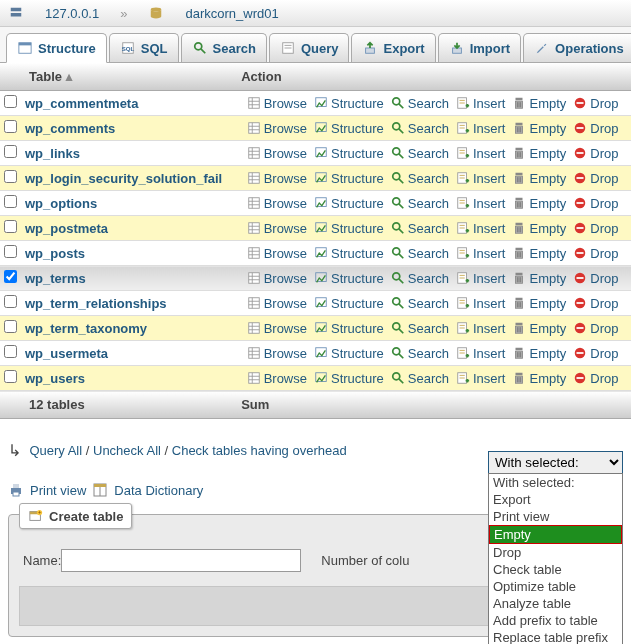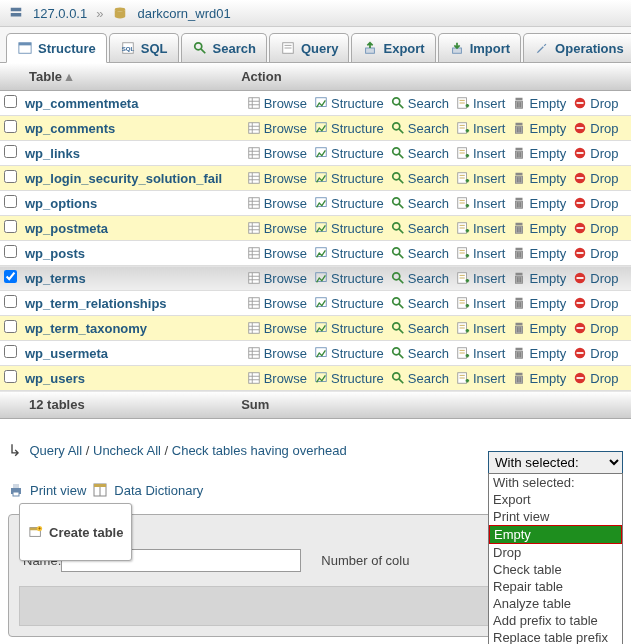--- a/index.html
+++ b/index.html
@@ -1,18 +1,18 @@
 <!DOCTYPE html>
 <html><head>
 <meta charset="utf-8">
 <style>
 * { box-sizing: border-box; margin: 0; padding: 0; }
 body { font-family: sans-serif; font-size: 13px; background: #fff; color: #444; width: 631px; }
 a { color: #235a81; text-decoration: none; cursor: pointer; }
-.breadcrumb { background: linear-gradient(#fff, #e5e5e5); border-bottom: 1px solid #ccc; padding: 5px 8px; display: flex; align-items: center; gap: 9px; }
+.breadcrumb { background: linear-gradient(#fff, #e5e5e5); border-bottom: 1px solid #ccc; padding: 5px 8px; display: flex; align-items: center; gap: 21px; }
 .breadcrumb .sep { color: #999; }
 .icon { display: inline-flex; width: 16px; height: 16px; align-items: center; justify-content: center; flex-shrink: 0; }
 
 .tabs { display: flex; border-bottom: 1px solid #aaa; padding: 6px 6px 0; gap: 0; background: #f6f6f6; }
 .tab { display: flex; align-items: center; gap: 5px; padding: 6px 10px; border: 1px solid #aaa; border-bottom: none; margin-right: 2px; background: linear-gradient(#fff, #dcdcdc); border-radius: 5px 5px 0 0; font-weight: bold; cursor: pointer; }
 .tab.active { background: #fff; border-bottom: 1px solid #fff; margin-bottom: -1px; }
 
 .tbl { width: 100%; border-collapse: collapse; }
 .tbl th { background: linear-gradient(#fff, #ccc); text-align: left; padding: 6px 8px; border-bottom: 1px solid #aaa; font-weight: bold; }
 .tbl td { padding: 3px 4px; border-bottom: 1px solid #ddd; vertical-align: middle; white-space: nowrap; }
@@ -29,21 +29,21 @@
 .arrow-up { font-size: 16px; }
 .select-wrap { position: relative; margin-left: auto; margin-top: 24px; }
 select.ws { width: 135px; padding: 2px; border: 1px solid #235a81; }
 .dropdown { position: absolute; top: 22px; left: 0; width: 135px; background: #fff; border: 1px solid #7a7a7a; z-index: 10; }
 .dropdown div { padding: 1px 4px; font-size: 13px; cursor: pointer; }
 .dropdown div.hl { background: #1e8e1e; color: #fff; border: 1px solid #c00; }
 
 .utilrow { padding: 8px; display: flex; align-items: center; gap: 6px; }
 
 .fieldset { margin: 8px; border: 1px solid #aaa; background: #ebebeb; border-radius: 4px; position: relative; padding: 14px 10px 10px; }
-.legend { position: absolute; top: -12px; left: 10px; background: #fff; border: 1px solid #aaa; border-radius: 3px; padding: 20px 8px; display: flex; align-items: center; gap: 5px; font-weight: bold; box-shadow: 1px 1px 2px rgba(0,0,0,0.2); }
+.legend { position: absolute; top: -12px; left: 10px; background: #fff; border: 1px solid #aaa; border-radius: 3px; padding: 4px 8px; display: flex; align-items: center; gap: 5px; font-weight: bold; box-shadow: 1px 1px 2px rgba(0,0,0,0.2); }
 .formrow { display: flex; align-items: center; padding: 20px 4px 10px; }
 .formrow input[type=text] { border: 1px solid #999; padding: 3px; width: 240px; background: #fff; }
 .graybox { margin: 4px 0 0 0; background: #d6d6d6; height: 40px; border: 1px solid #c5c5c5; }
 
 
 .i-server { fill:#5b7a9b; }
 .i-db { fill:#c8a951; }
 </style>
 </head>
 <body>
@@ -988,21 +988,21 @@
     <select class="ws">
       <option>With selected:</option>
     </select>
     <div class="dropdown" id="dropdown">
         <div>With selected:</div>
         <div>Export</div>
         <div>Print view</div>
         <div class="hl">Empty</div>
         <div>Drop</div>
         <div>Check table</div>
-        <div>Repair table</div>
+        <div>Optimize table</div>
         <div>Analyze table</div>
         <div>Add prefix to table</div>
         <div>Replace table prefix</div>
         <div>Copy table with prefix</div>
       </div>
   </div>
 </div>
 
 <div class="utilrow">
   <span class="icon">

